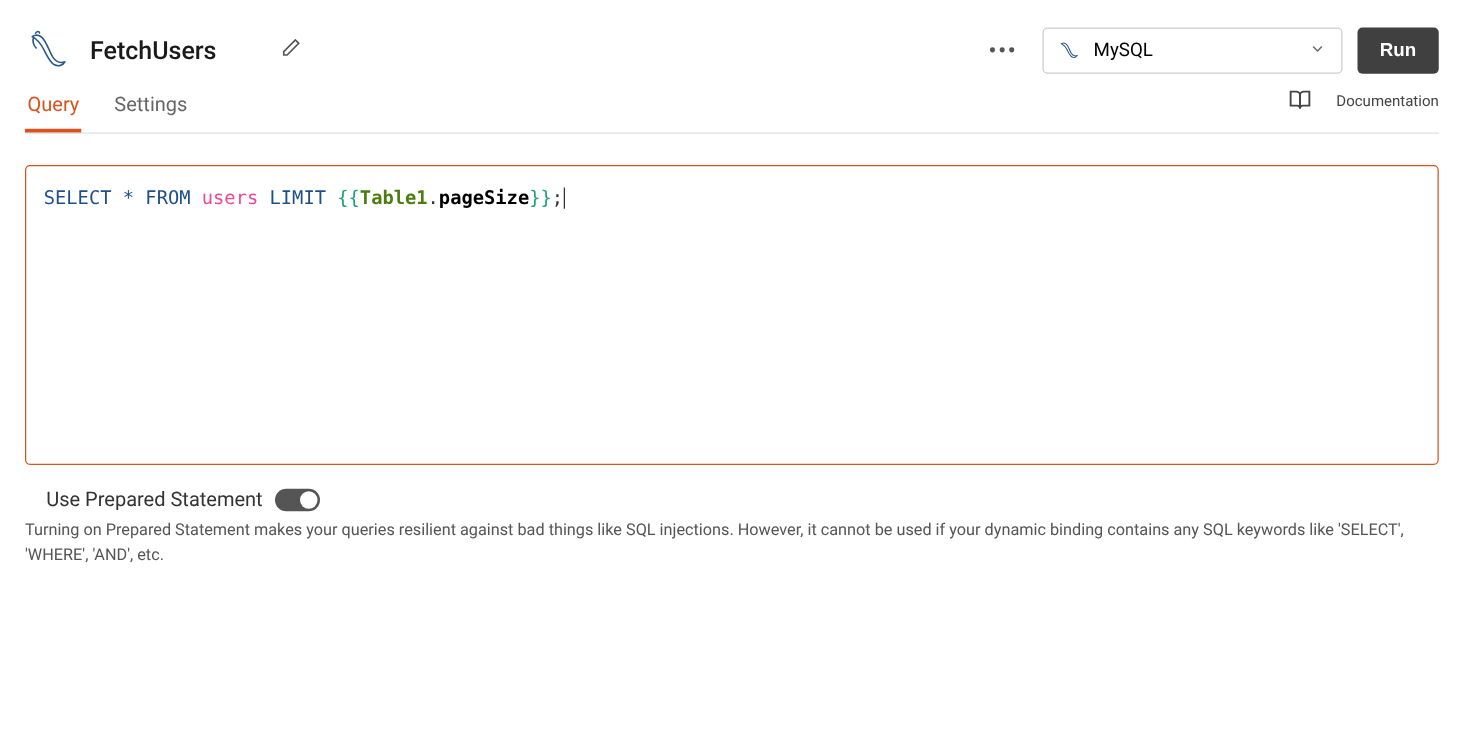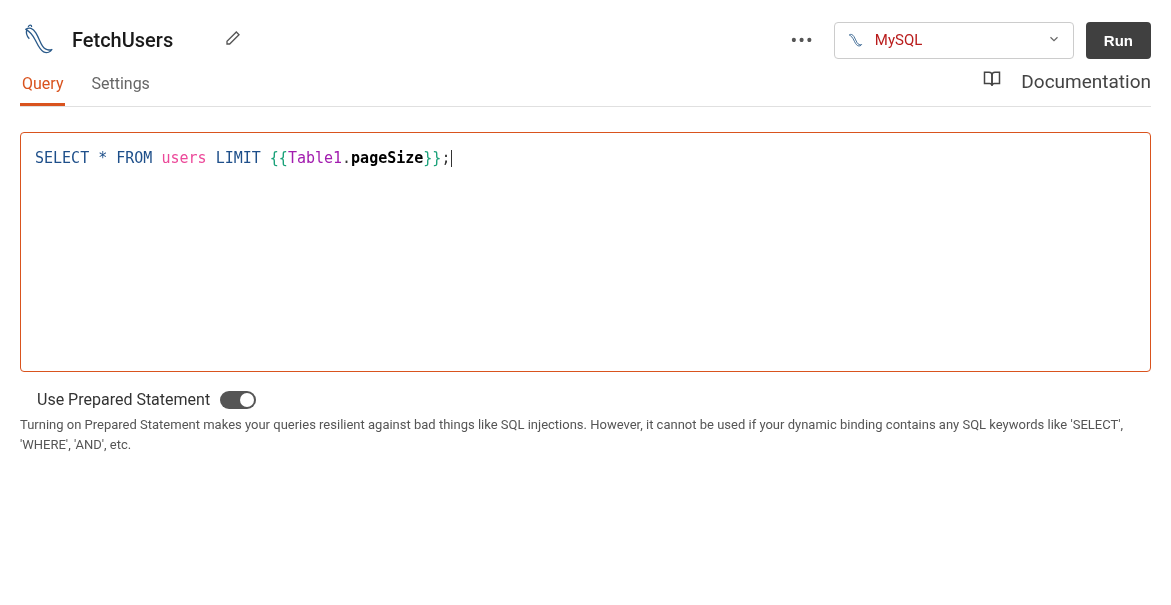--- a/index.html
+++ b/index.html
@@ -62,21 +62,21 @@
       cursor: pointer;
       background: #fff;
     }
     .datasource-select .ds-logo {
       width: 18px;
       height: 18px;
     }
     .datasource-select .ds-label {
       flex: 1;
       font-size: 15px;
-      color: #b91c1c;
+      color: #000000;
     }
     .chevron-down {
       color: #666;
     }
     .run-button {
       background: #404040;
       color: #fff;
       border: none;
       border-radius: 4px;
       padding: 10px 18px;
@@ -104,39 +104,39 @@
     }
     .tab.active {
       color: #d9531e;
       border-bottom-color: #d9531e;
     }
     .doc-link {
       display: flex;
       align-items: center;
       gap: 20px;
       color: #444;
-      font-size: 19px;
+      font-size: 12px;
       cursor: pointer;
       padding-bottom: 8px;
     }
     .code-editor {
       border: 1px solid #d9531e;
       border-radius: 4px;
       padding: 14px;
       font-family: "Consolas", "Monaco", monospace;
       font-size: 15px;
       min-height: 240px;
       line-height: 1.5;
       white-space: pre;
       position: relative;
     }
     .kw { color: #1e4f8a; }
     .id { color: #ec4899; }
     .brace { color: #1aa179; }
-    .bind-obj { color: #a21caf; font-weight: 400; }
+    .bind-obj { color: #4d7c0f; font-weight: 700; }
     .bind-prop { color: #000000; font-weight: 600; }
     .cursor-caret {
       display: inline-block;
       width: 1px;
       height: 17px;
       background: #333;
       vertical-align: middle;
       margin-left: 1px;
     }
     .prepared-section {

